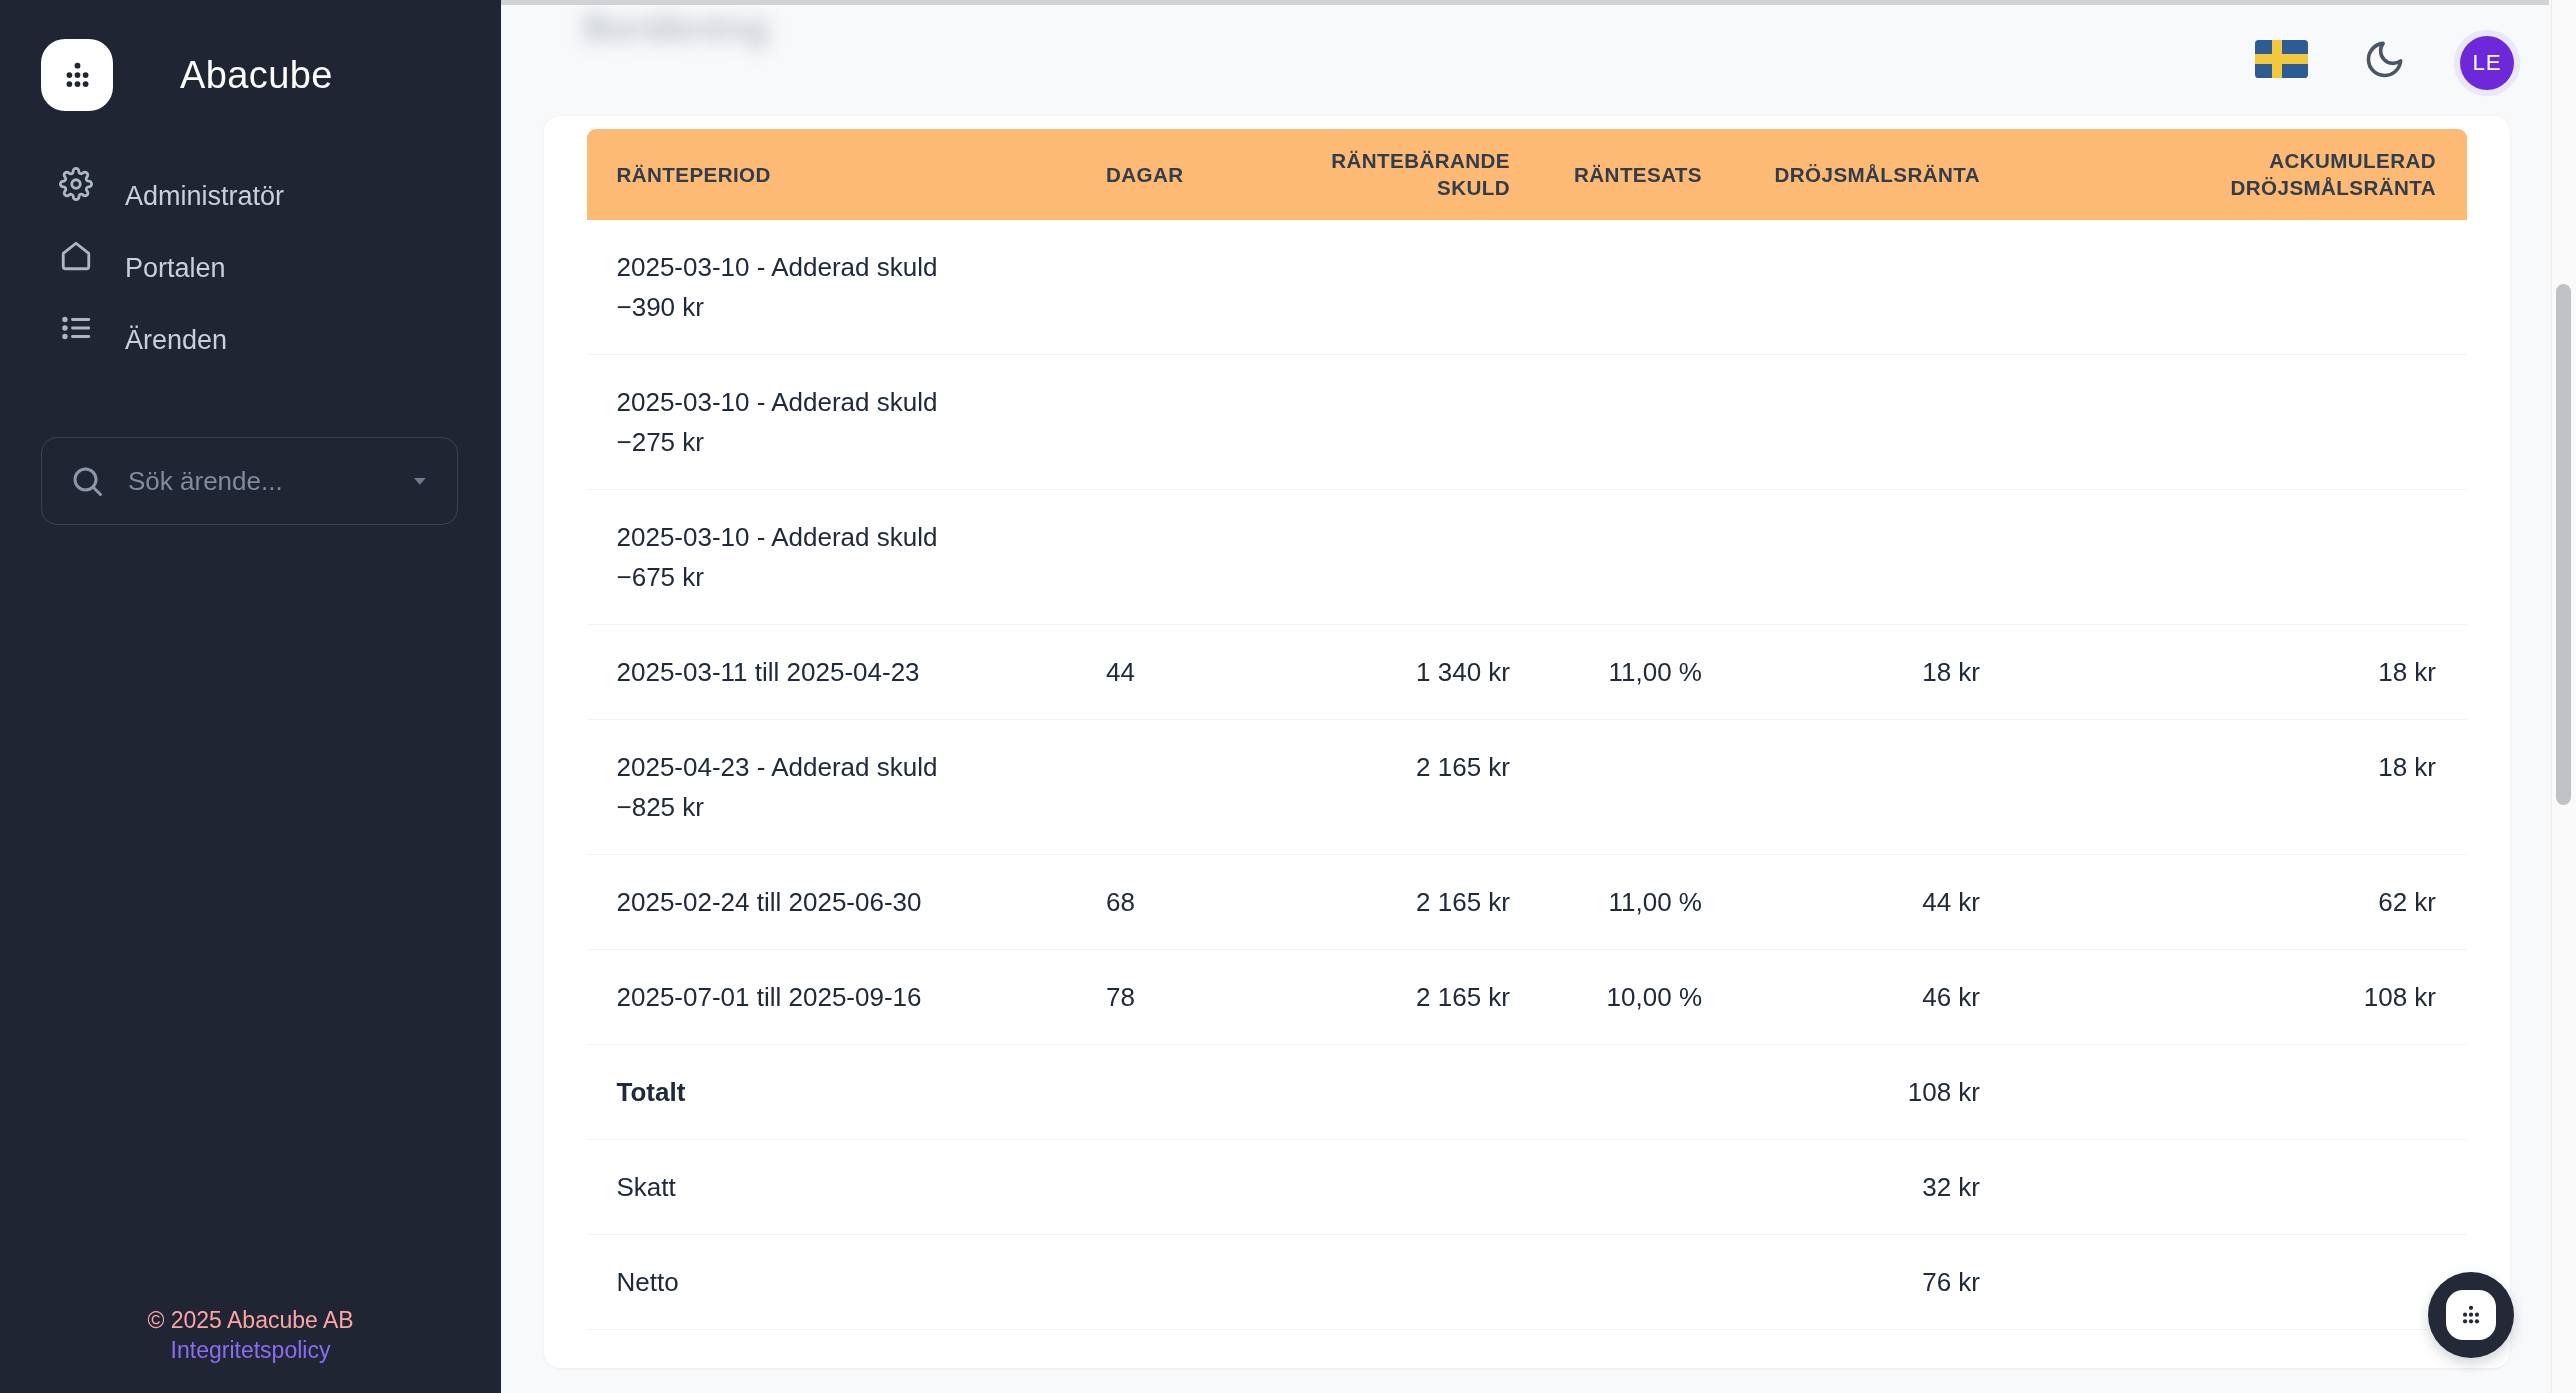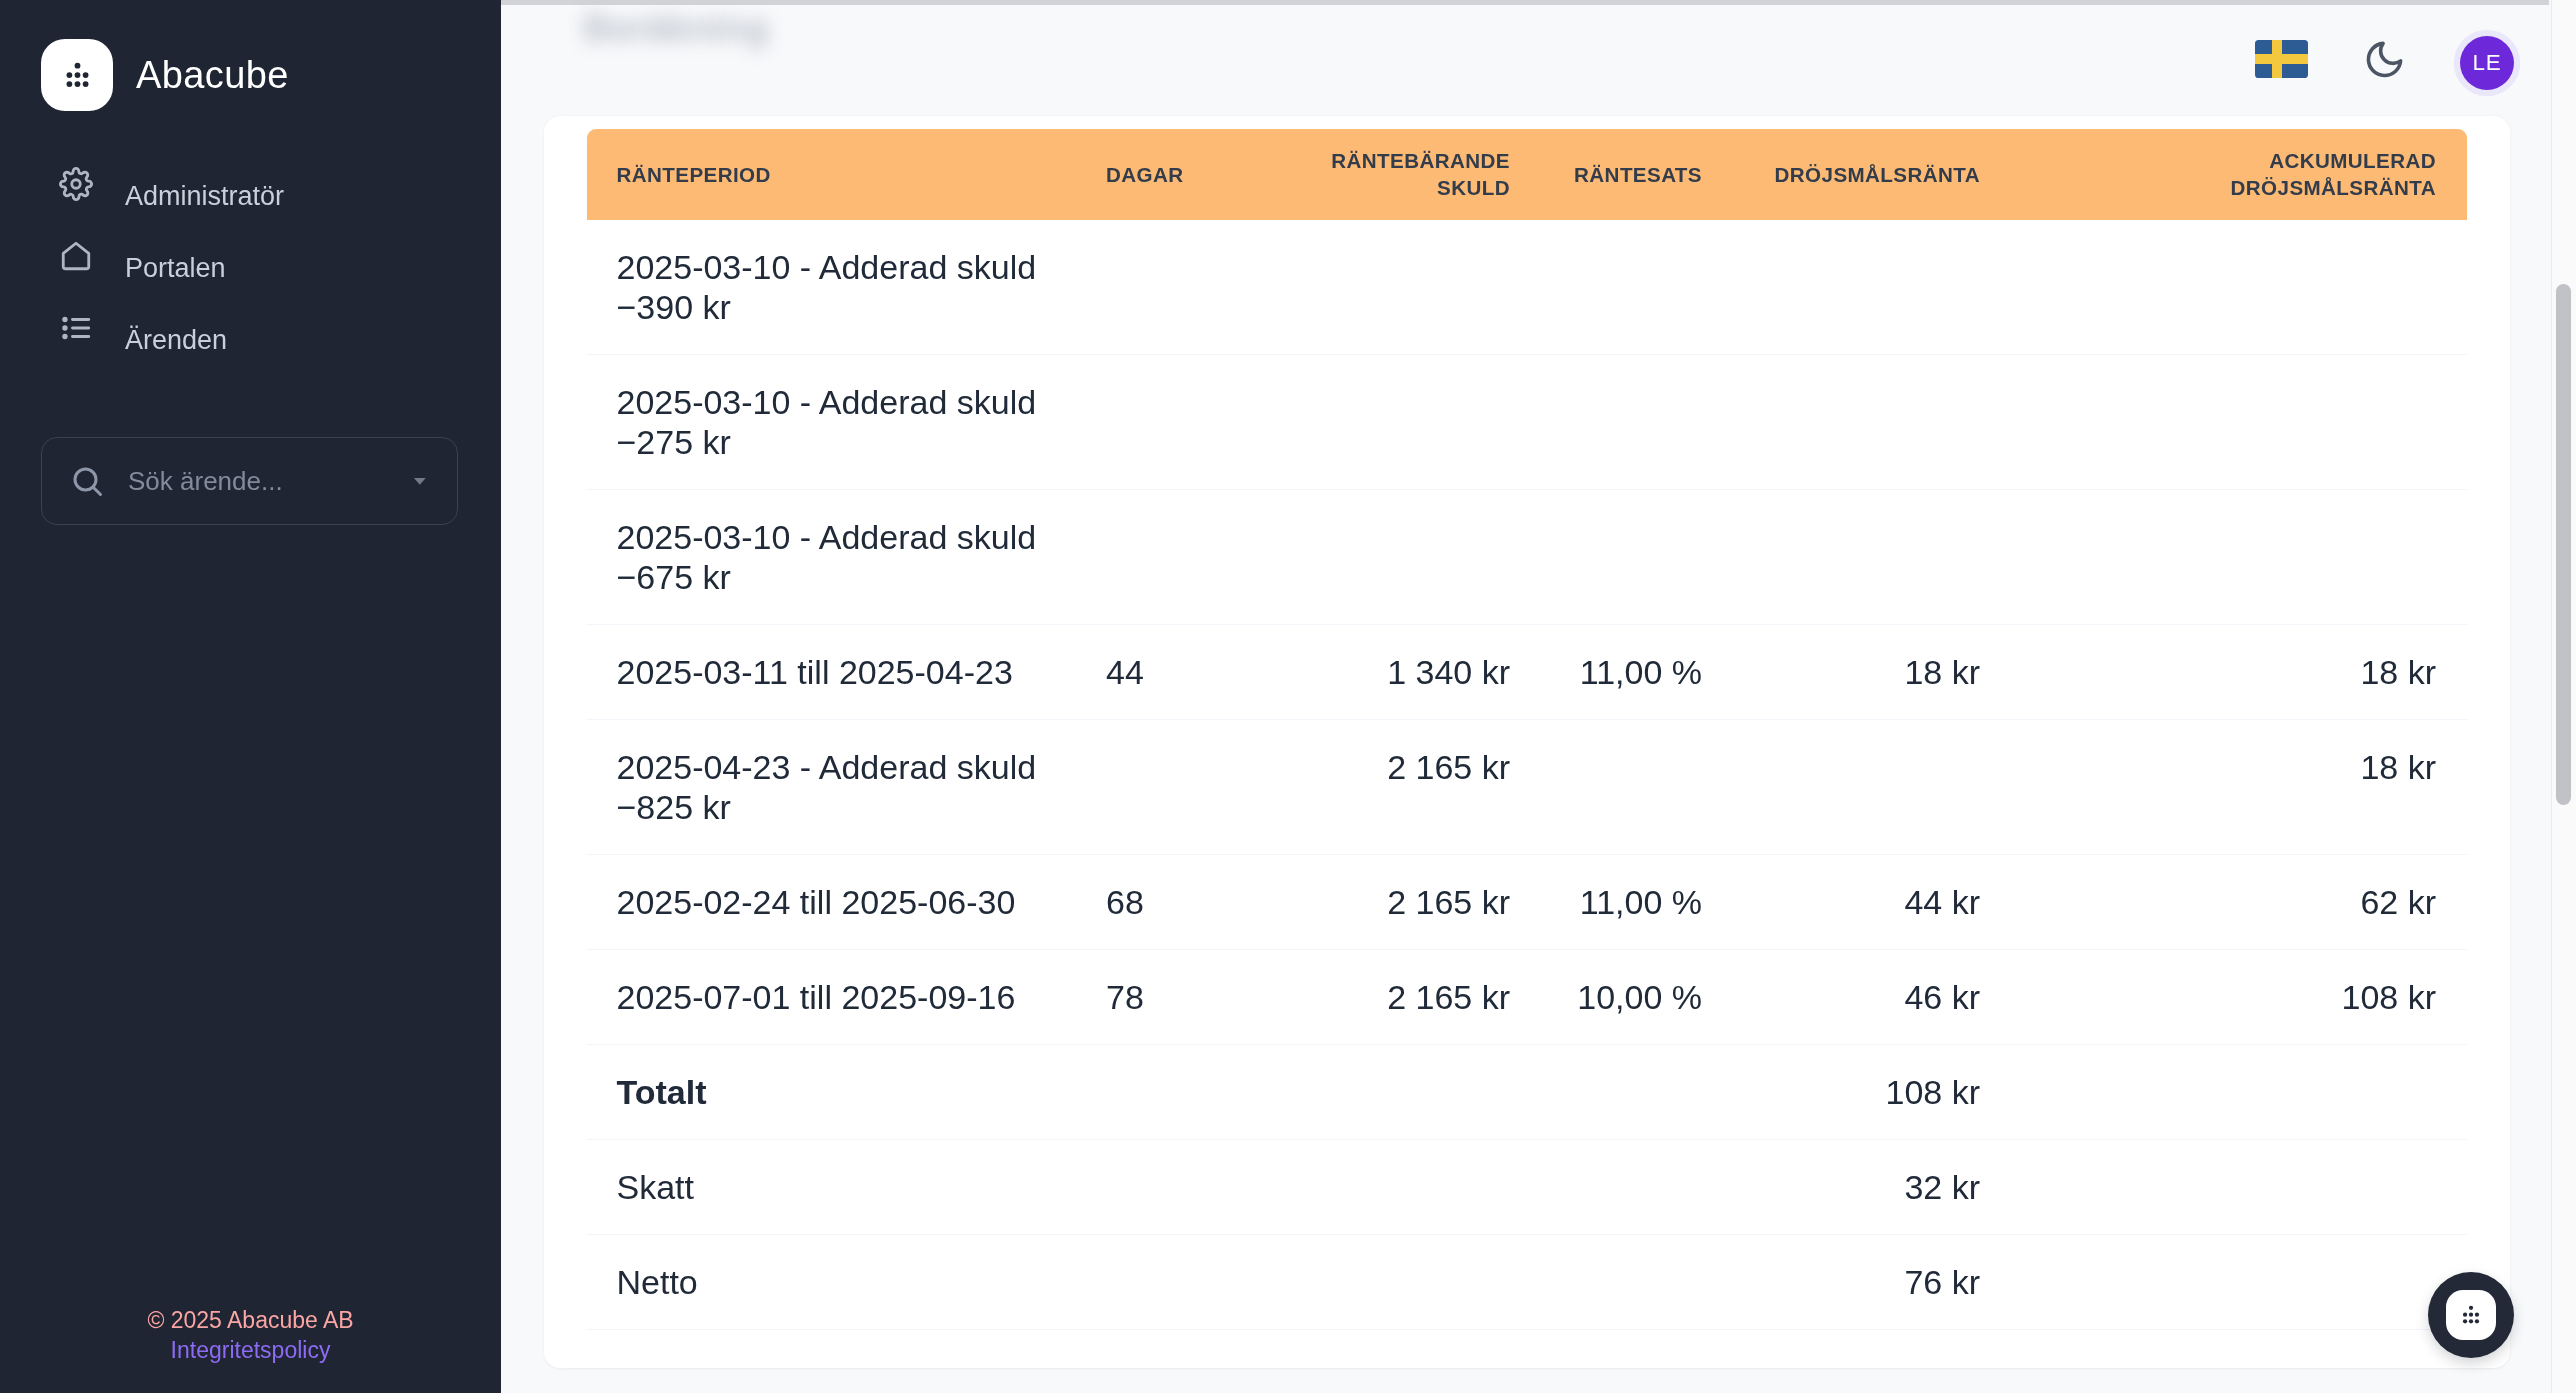--- a/index.html
+++ b/index.html
@@ -9,21 +9,21 @@
     background:#f8f9fb;
     font-family:"Liberation Sans", sans-serif;
     color:#202a39;
   }
 
   
   .sidebar { position:absolute; left:0; top:0; width:501px; height:1394px; background:#1f2532; }
   .logo-row { position:absolute; left:41px; top:39px; display:flex; align-items:center; gap:23px; }
   .logo-mark { width:72px; height:72px; background:#ffffff; border-radius:24px;
                display:flex; align-items:center; justify-content:center; }
-  .logo-text { color:#ffffff; font-size:38px; font-weight:500; letter-spacing:0.4px; }
+  .logo-text { color:#ffffff; font-size:38px; font-weight:500; letter-spacing:0.4px;margin-left:44px; }
 
   .nav { position:absolute; left:0; top:148px; width:501px; }
   .nav-item { display:flex; align-items:center; gap:32px; height:72px; padding-left:59px; cursor:pointer; }
   .nav-item svg { width:34px; height:34px; flex:none; }
   .nav-label { color:#c9d0dc; font-size:27px; font-weight:500;margin-top:24px; }
 
   .search { position:absolute; left:41px; top:437px; width:417px; height:88px;
             border:1.8px solid #3a4150; border-radius:16px;
             display:flex; align-items:center; gap:23px; padding:0 27px; }
   .search svg { flex:none; }
@@ -62,21 +62,21 @@
   .thead { background:#fdba74; border-radius:9px 9px 0 0; min-height:91px; align-items:center; }
   .th { font-size:20.6px; font-weight:700; color:#333c4b; letter-spacing:0.4px; line-height:27px; padding:12.5px 0; }
   .th.c1 { padding-left:29.5px; }
   .th.c2 { padding-left:28px; }
   .th.c3, .th.c4, .th.c5, .th.c6 { text-align:right; }
   .th.c3 { padding-left:72px; }
   .th.c6 { padding-left:107px; padding-right:31px; }
 
   .rows .row + .row { border-top:1.8px solid #f1f4f8; }
   .rows { border-bottom:1.8px solid #f1f4f8; }
-  .cell { font-size:34px; line-height:40px; padding:27px 0; color:#202a39; }
+  .cell { font-size:26px; line-height:40px; padding:27px 0; color:#202a39; }
   .cell.c1 { padding-left:29.5px; }
   .cell.c2 { padding-left:28px; }
   .cell.c3, .cell.c4, .cell.c5, .cell.c6 { text-align:right; }
   .cell.c6 { padding-right:31px; }
   .emph { font-weight:700; }
 
   
   .scrollbar-track { position:absolute; right:0; top:0; width:25px; height:1394px;
                      background:#fafafa; border-left:1.8px solid #ebebee; }
   .scrollbar-thumb { position:absolute; right:5.4px; top:284px; width:15px; height:521px;

